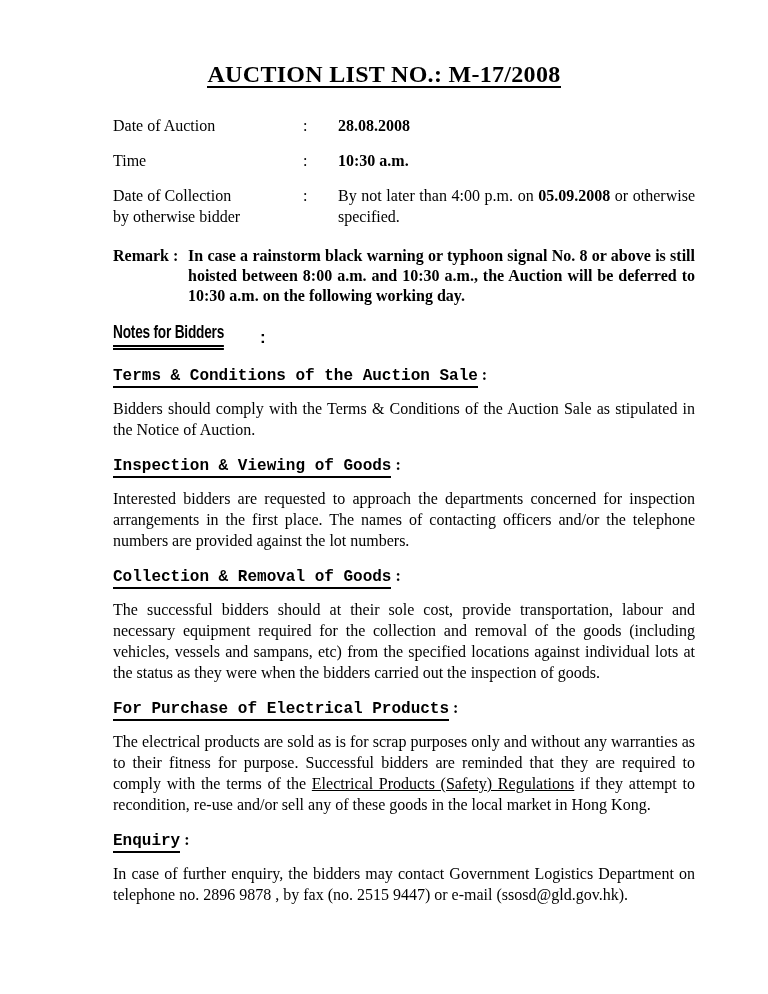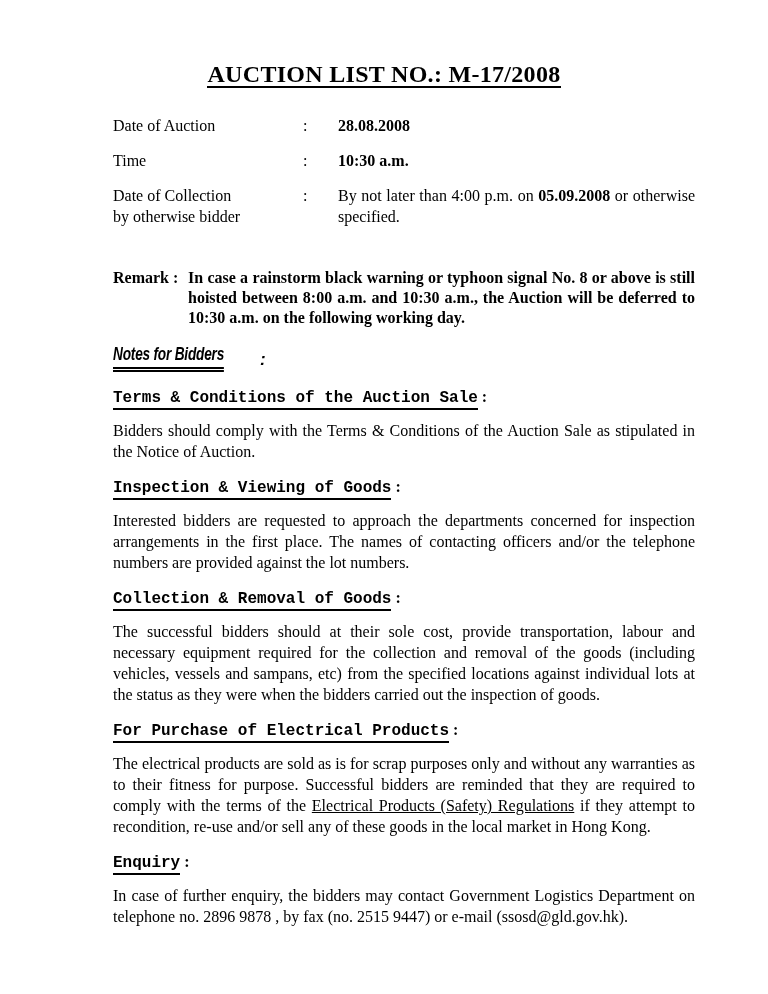--- a/index.html
+++ b/index.html
@@ -38,35 +38,34 @@
     margin-bottom: 14px;
   }
   .detail-label { width: 190px; flex: 0 0 190px; }
   .detail-sep   { width: 35px;  flex: 0 0 35px; }
   .detail-value { flex: 1 1 auto; font-weight: bold; }
   .detail-value.mixed { font-weight: normal; text-align: justify; }
   .detail-value .bold { font-weight: bold; }
   
   .remark {
     display: flex;
-    margin-top: 41px;
+    margin-top: 19px;
     font-weight: bold;
     line-height: 20px;
   }
   .remark-label { width: 75px; flex: 0 0 75px; }
   .remark-text  { flex: 1 1 auto; text-align: justify; }
   
   .notes-heading {
     margin-top: 14px;
     font-family: "Liberation Sans", sans-serif;
     font-weight: bold;
     font-size: 19px;
     line-height: 24px;
     white-space: nowrap;
-    font-style: italic;
   }
   .notes-outer {
     display: inline-block;
     width: 147px;
     vertical-align: bottom;
   }
   .notes-inner {
     display: inline-block;
     transform: scaleX(0.72);
     transform-origin: 0 50%;

